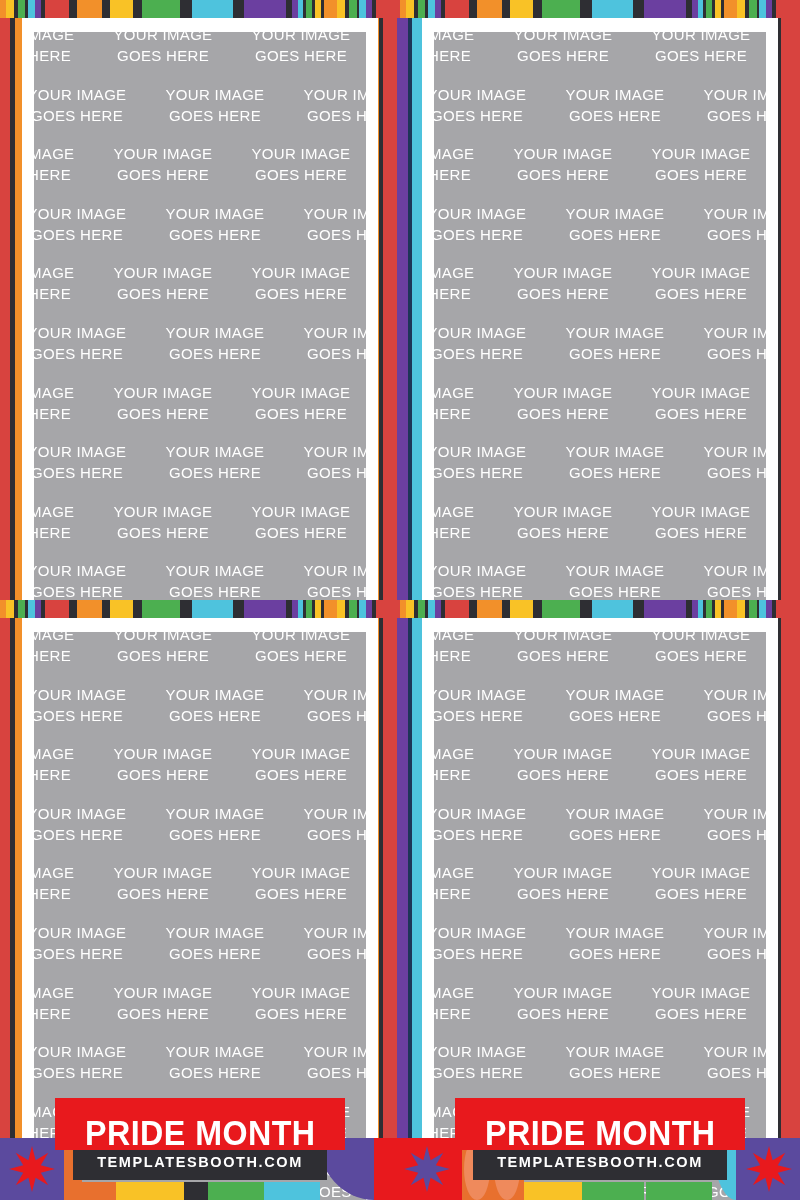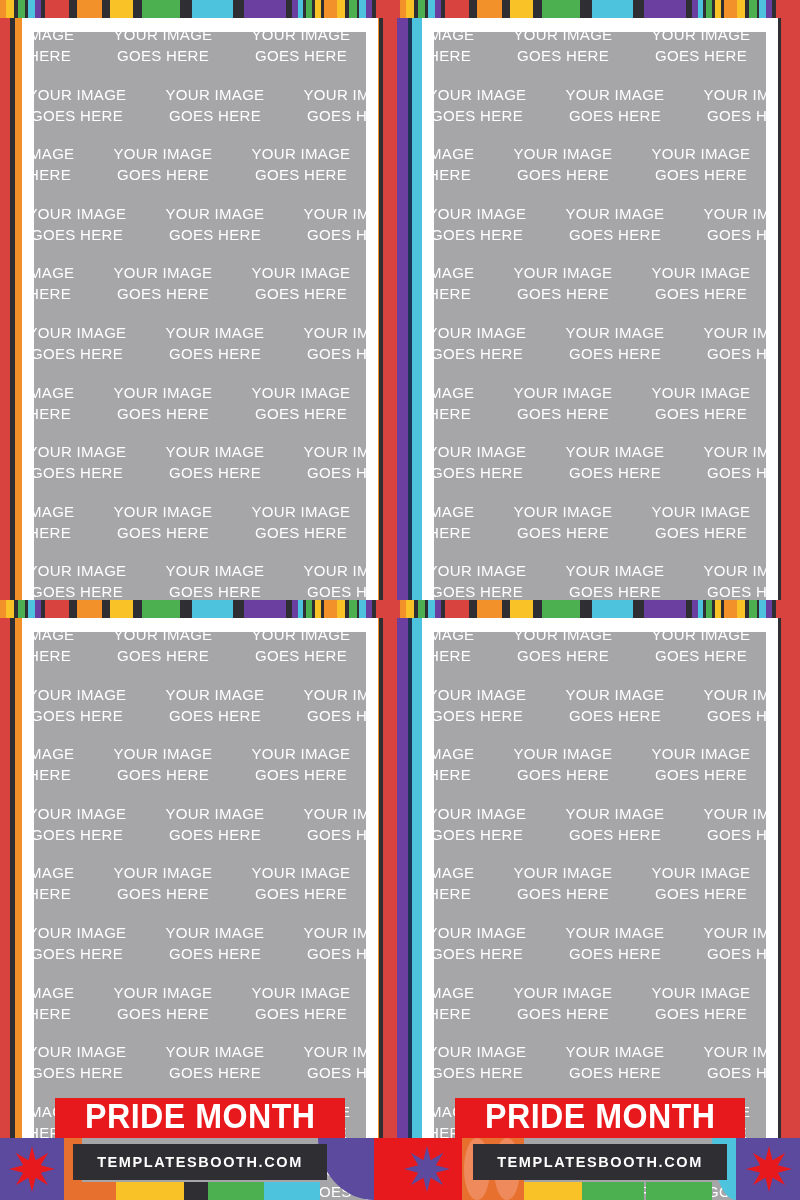--- a/index.html
+++ b/index.html
@@ -98,23 +98,23 @@
     left:0;right:0;bottom:0;
     height:62px;
     overflow:hidden;
   }
   .deco .cell{position:absolute;}
 
   .pride-banner{
     position:absolute;
     left:55px;right:55px;
     top:6px;
-    height:40px;
+    height:52px;
     background:#e8191d;
-    display:flex;align-items:flex-start;justify-content:center;
+    display:flex;align-items:flex-end;justify-content:center;
     z-index:12;
   }
   .pride-text{
     color:#fff;
     font-weight:bold;
     font-size:35px;
     line-height:35px;
     letter-spacing:.5px;
     transform:scaleX(.92);
     font-family:"Liberation Sans",sans-serif;

